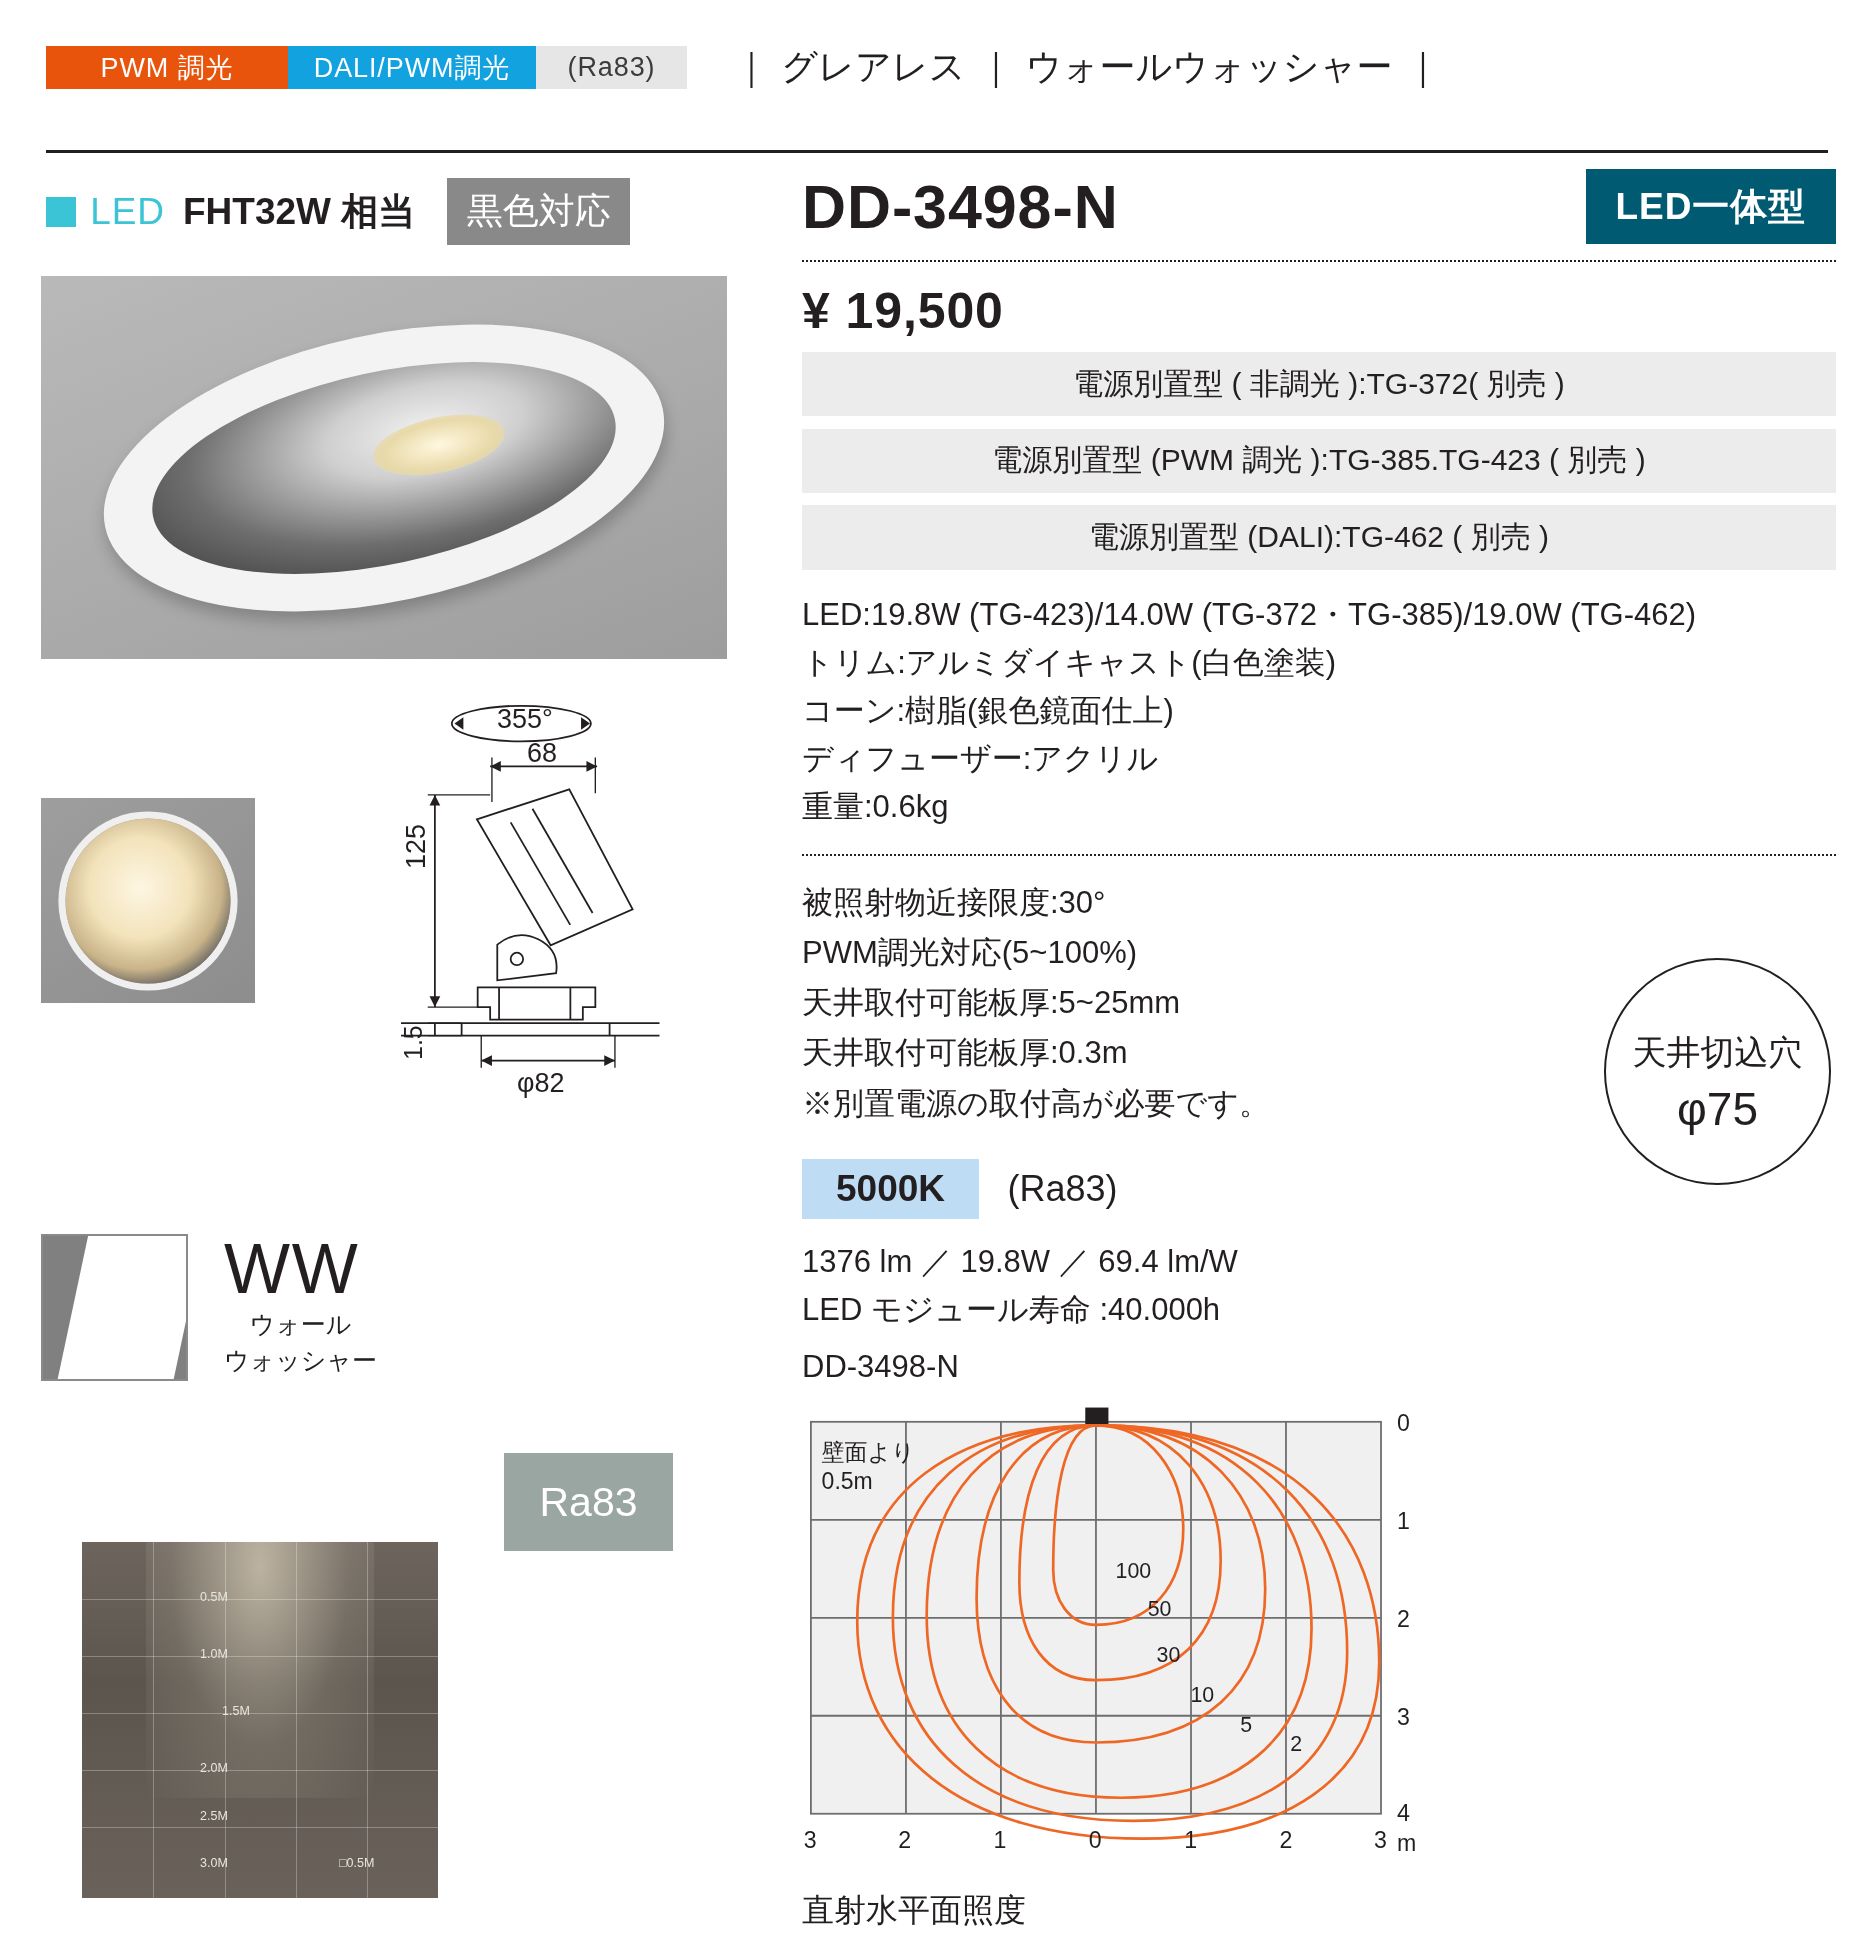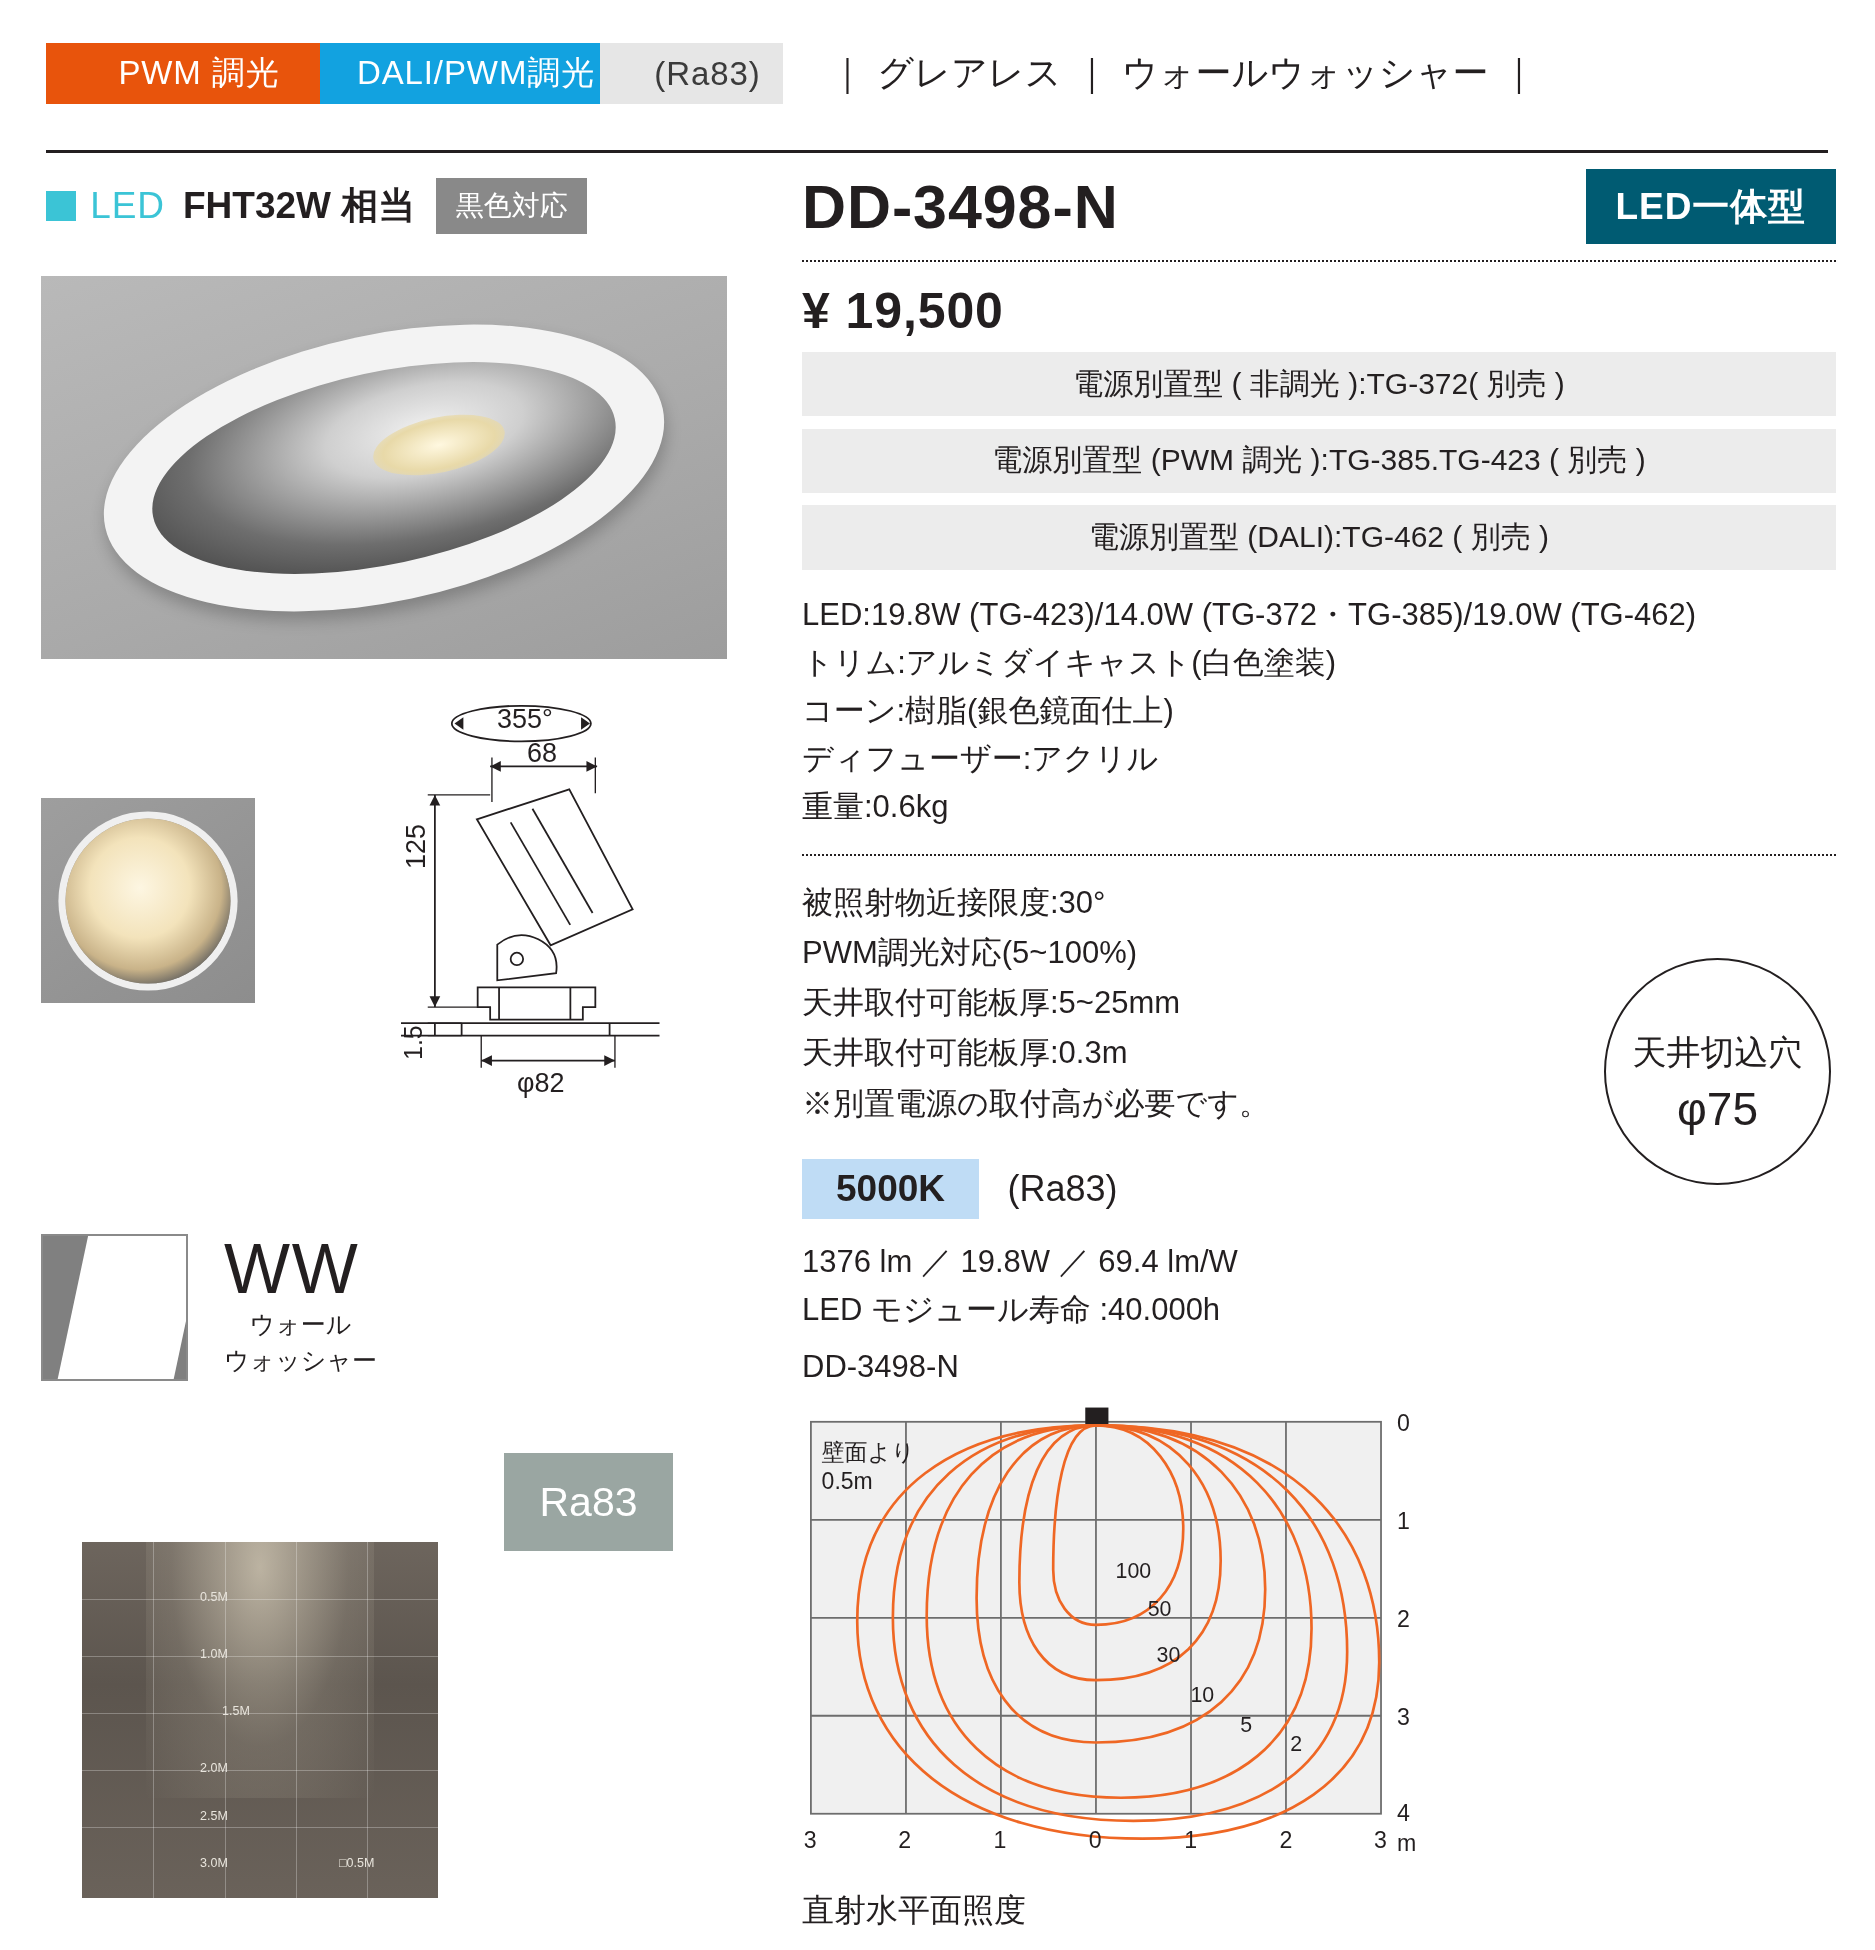--- a/index.html
+++ b/index.html
@@ -8,36 +8,36 @@
     background:#ffffff;
     font-family:"Liberation Sans", sans-serif;
     color:#231f20;
     position:relative;
     overflow:hidden;
   }
   .page{position:absolute;left:0;top:0;width:1876px;height:1951px;}
 
   
   .topbar{position:absolute;left:46px;top:43px;display:flex;align-items:center;}
-  .badge{height:61px;display:flex;align-items:center;justify-content:center;
-         font-size:33px;letter-spacing:0.9px;padding-left:32px;}
+  .badge{height:43px;display:flex;align-items:center;justify-content:center;
+         font-size:27px;letter-spacing:0.9px;}
   .badge-pwm{background:#e8540c;color:#fff;width:242px;}
   .badge-dali{background:#12a2e0;color:#fff;width:248px;}
   .badge-ra{background:#e6e6e6;color:#3b3b3b;width:151px;}
   .topnotes{margin-left:34px;font-size:36px;color:#231f20;white-space:nowrap;}
   .topnotes .sep{color:#231f20;padding:0 12.5px;}
 
   .hr-main{position:absolute;left:46px;top:150px;width:1782px;height:2.7px;background:#231f20;}
 
   
   .led-row{position:absolute;left:46px;top:178px;display:flex;align-items:center;}
   .led-sq{width:30px;height:30px;background:#3bc4d6;margin-right:14.3px;}
   .led-txt{font-size:37px;color:#3bc4d6;font-weight:normal;letter-spacing:0.9px;}
   .fht{font-size:37px;color:#231f20;margin-left:18px;font-weight:bold;}
-  .black-tag{margin-left:21px;background:#898989;color:#fff;font-size:28px;
+  .black-tag{margin-left:32px;background:#898989;color:#fff;font-size:36px;
              padding:9px 19.6px;}
 
   .photo-main{position:absolute;left:41px;top:276px;width:686px;height:383px;
               background:linear-gradient(160deg,#b9b9b9 0%,#a9a9a9 60%,#9d9d9d 100%);}
   .photo-main .ring{
     position:absolute;left:50%;top:50%;transform:translate(-50%,-50%) rotate(-12deg);
     width:570px;height:267px;border-radius:50%;
     background:#f3f3f3;
     box-shadow:0 9px 16px rgba(0,0,0,.22);
   }

